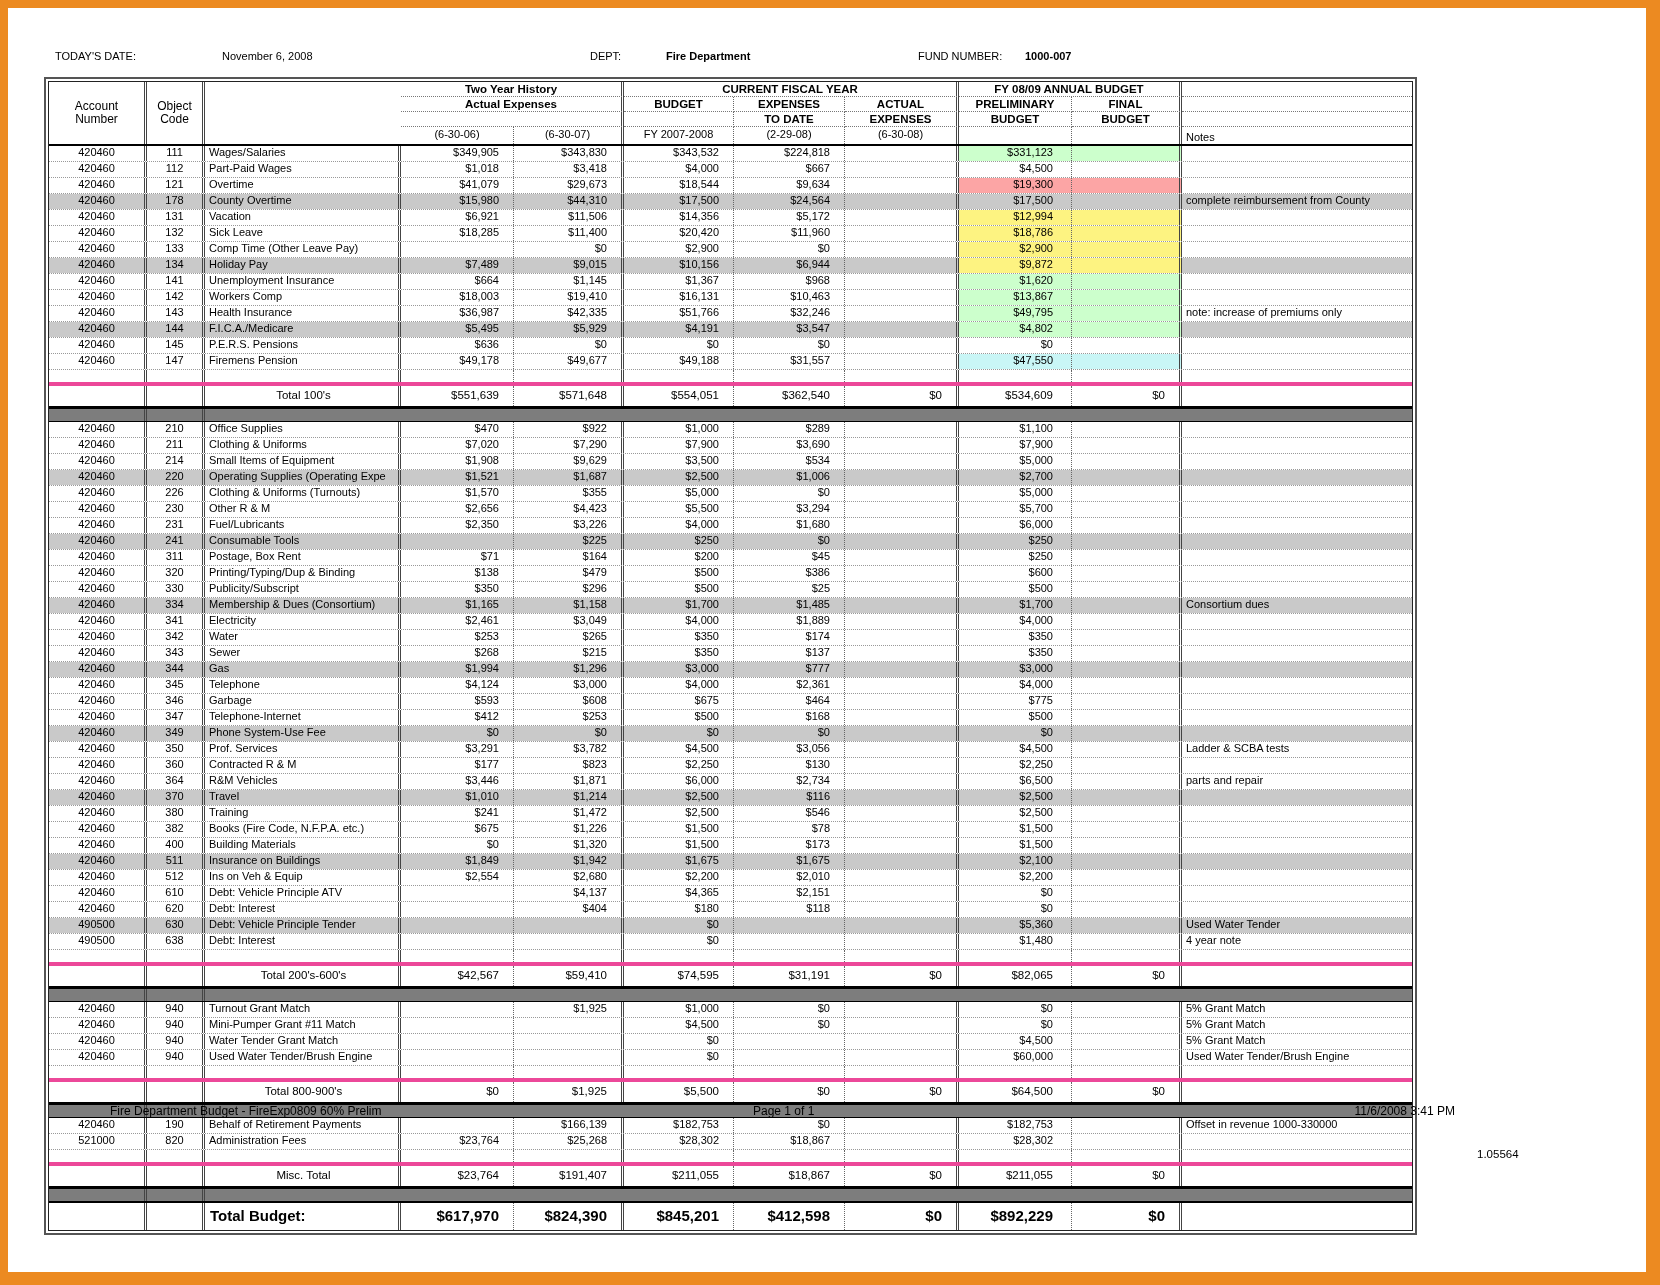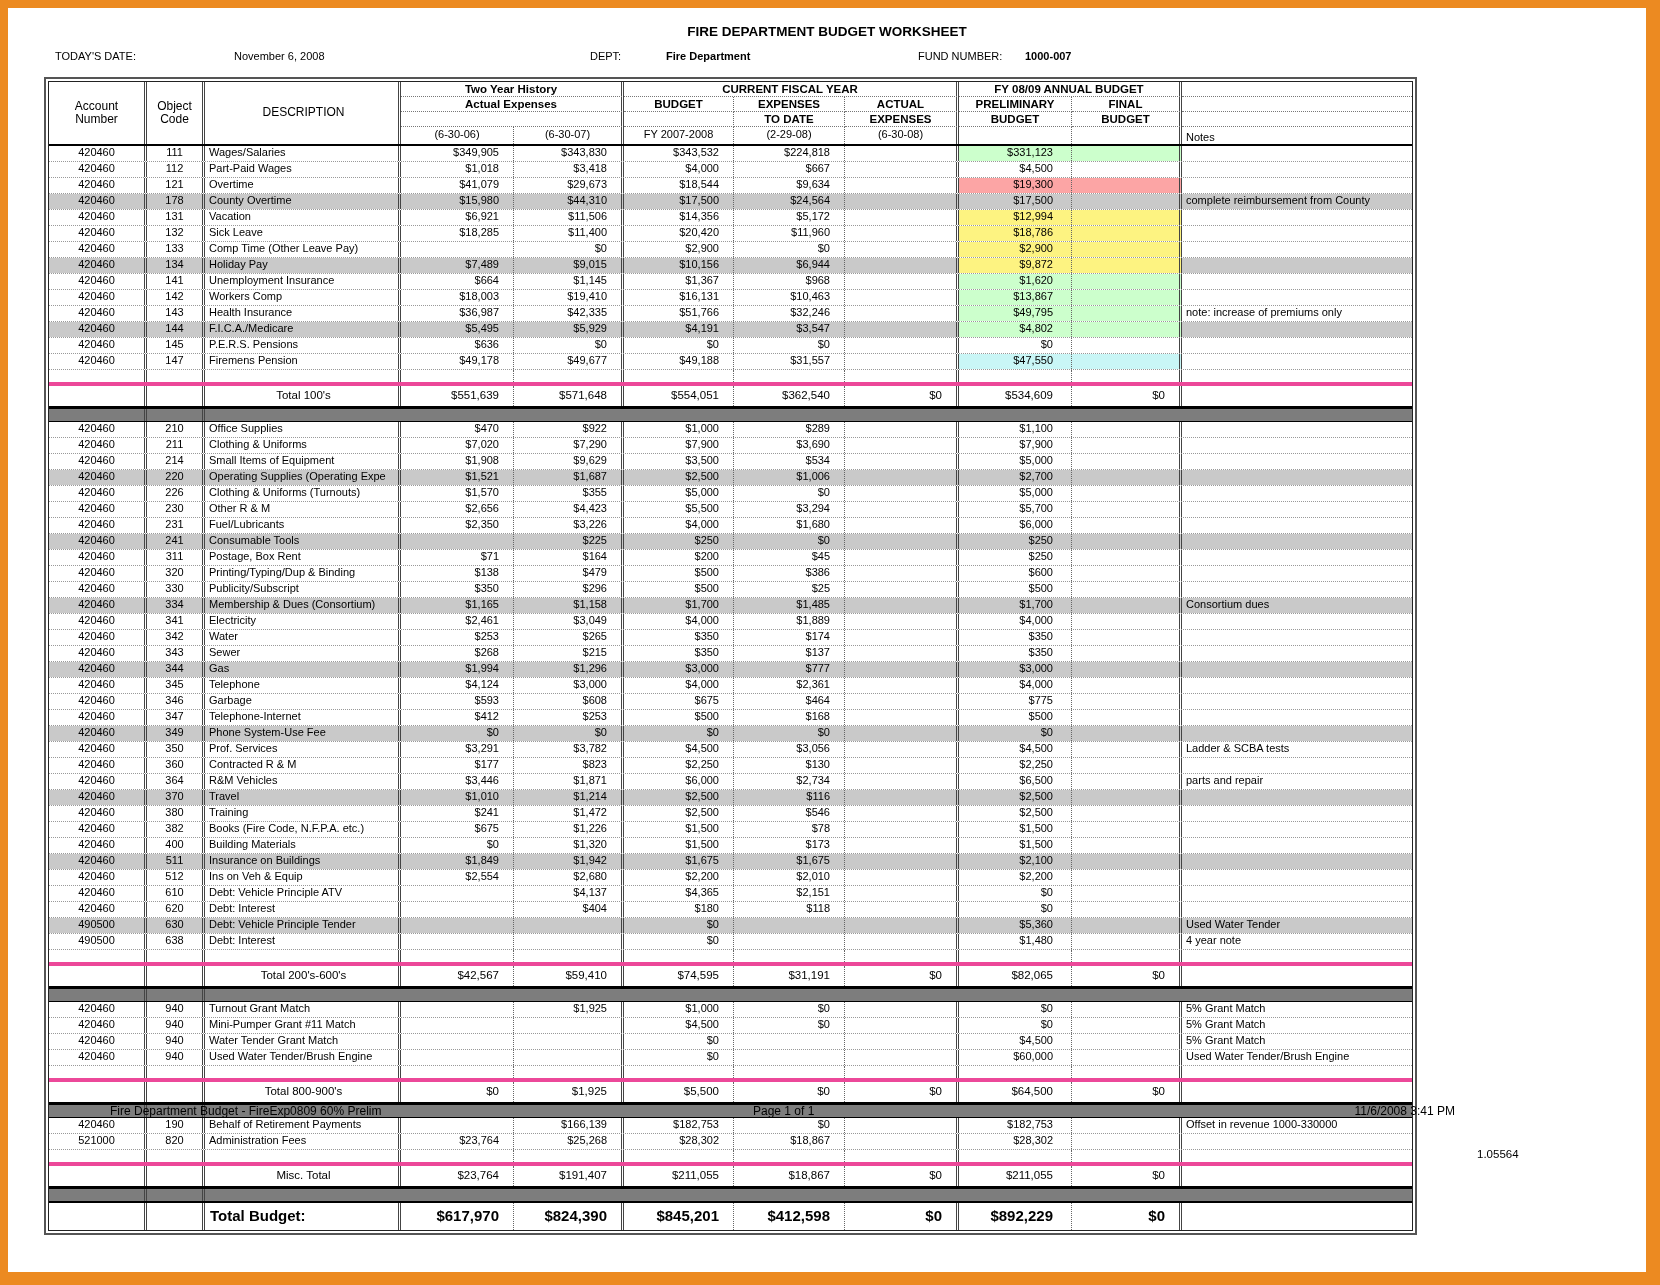--- a/index.html
+++ b/index.html
@@ -2,21 +2,21 @@
 <html><head>
 <meta charset="utf-8">
 <style>
   html,body{margin:0;padding:0;background:#fff;}
   .page{position:relative;width:1660px;height:1285px;box-sizing:border-box;
         border:8px solid #EC8A21;border-right-width:14px;border-bottom-width:13px;
         background:#fff;overflow:hidden;font-family:"Liberation Sans",sans-serif;color:#000;}
   .doc-title{position:absolute;top:16px;left:0;width:100%;text-align:center;
              font-weight:bold;font-size:13.5px;}
   .meta span{position:absolute;top:42px;white-space:nowrap;font-size:11px;}
-  .m-today-l{left:47px;} .m-today-v{left:214px;margin-left:12px;}
+  .m-today-l{left:47px;} .m-today-v{left:214px;}
   .m-dept-l{left:582px;} .m-dept-v{left:658px;font-weight:bold;}
   .m-fund-l{left:910px;} .m-fund-v{left:1017px;font-weight:bold;}
 
   .table-outer{position:absolute;left:36px;top:69px;border:2px solid #555;padding:2px;background:#fff;}
   .table-inner{border:1px solid #222;}
   .grid{display:grid;grid-template-columns:98px 58px 196px 113px 110px 110px 111px 114px 113px 110px 230px;}
   .cell{box-sizing:border-box;overflow:hidden;white-space:nowrap;font-size:11px;line-height:13.5px;}
   
   .c0{border-right:3px double #444;text-align:center;}
   .c1{border-right:3px double #444;text-align:center;}
@@ -55,21 +55,20 @@
   .trow .cell.hl-cyan{background:#C9F6F6;}
 
   .side-number{position:absolute;left:1469px;top:1140px;font-size:11.5px;text-align:right;}
   .footer span{position:absolute;top:1096px;font-size:12px;white-space:nowrap;}
   .f-left{left:102px;} .f-center{left:745px;} .f-right{right:191px;}
 </style>
 </head>
 <body>
 
 <div class="page">
-  <div class="doc-title">FIRE DEPARTMENT BUDGET WORKSHEET</div>
 
   <div class="meta">
     <span class="m-today-l">TODAY'S DATE:</span>
     <span class="m-today-v">November 6, 2008</span>
     <span class="m-dept-l">DEPT:</span>
     <span class="m-dept-v">Fire Department</span>
     <span class="m-fund-l">FUND NUMBER:</span>
     <span class="m-fund-v">1000-007</span>
   </div>
 
@@ -77,23 +76,20 @@
     <div class="table-inner">
       <div class="header grid">
         <div class="cell c0 hvc" style="grid-column:1;grid-row:1/5">
           <span>Account</span>
             <span>Number</span>
         </div>
         <div class="cell c1 hvc" style="grid-column:2;grid-row:1/5">
           <span>Object</span>
             <span>Code</span>
         </div>
-        <div class="cell c2 hvc" style="grid-column:3;grid-row:1/5">
-          <span>DESCRIPTION</span>
-        </div>
         <div class="cell c4 hc hdot" style="grid-column:4/6;grid-row:1">Two Year History</div>
         <div class="cell c7 hc hdot" style="grid-column:6/9;grid-row:1">CURRENT FISCAL YEAR</div>
         <div class="cell c9 hc hdot" style="grid-column:9/11;grid-row:1">FY 08/09 ANNUAL BUDGET</div>
         <div class="cell c10 hdot" style="grid-column:11;grid-row:1"></div>
 
         <div class="cell c4 hc hdot" style="grid-column:4/6;grid-row:2">Actual Expenses</div>
         <div class="cell c5 hc hdot" style="grid-column:6;grid-row:2">BUDGET</div>
         <div class="cell c6 hc hdot" style="grid-column:7;grid-row:2">EXPENSES</div>
         <div class="cell c7 hc hdot" style="grid-column:8;grid-row:2">ACTUAL</div>
         <div class="cell c8 hc hdot" style="grid-column:9;grid-row:2">PRELIMINARY</div>

